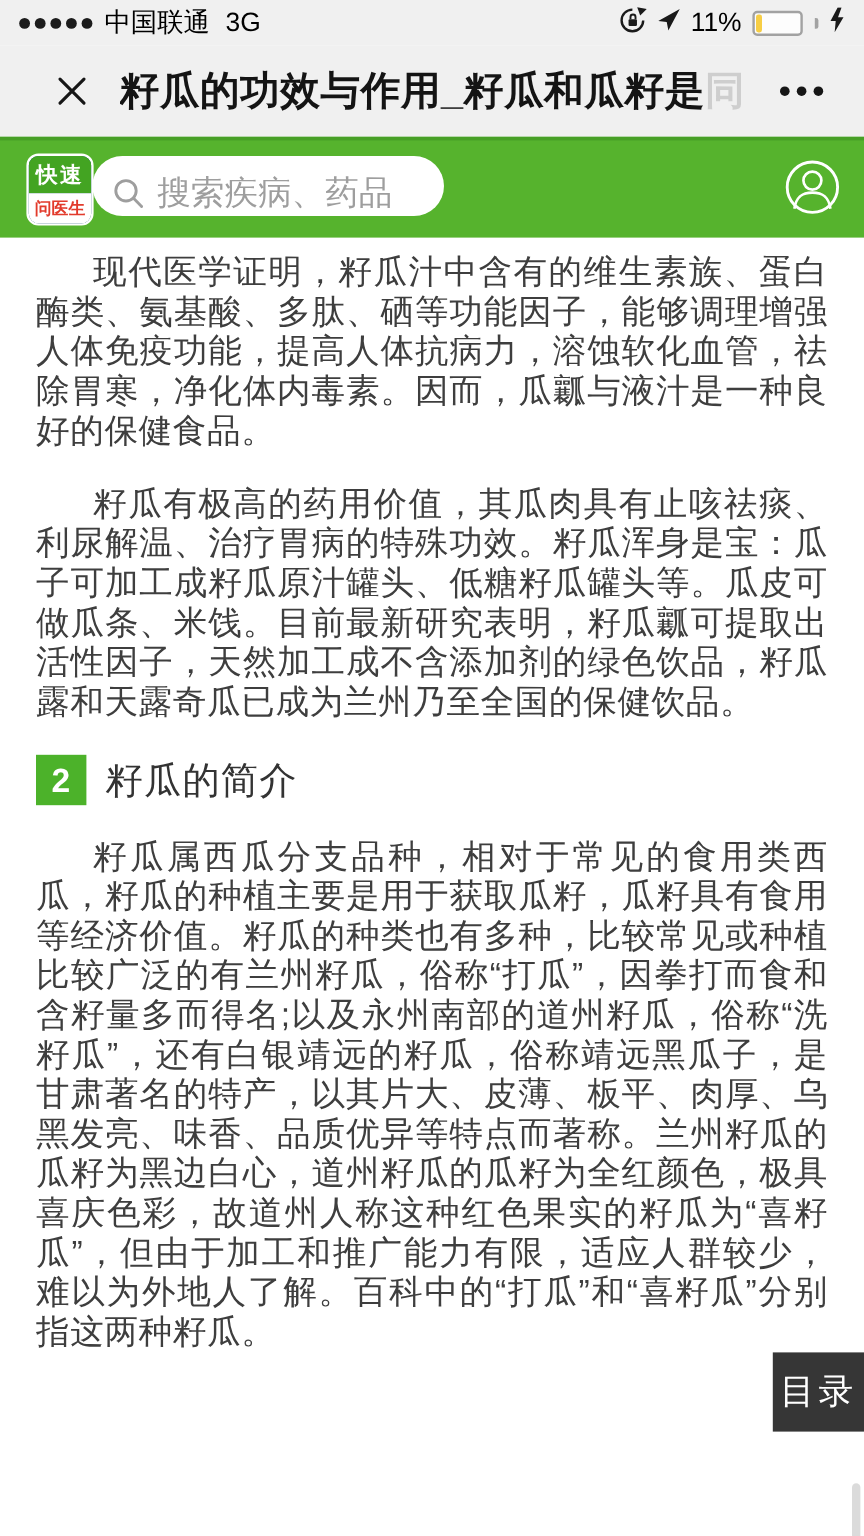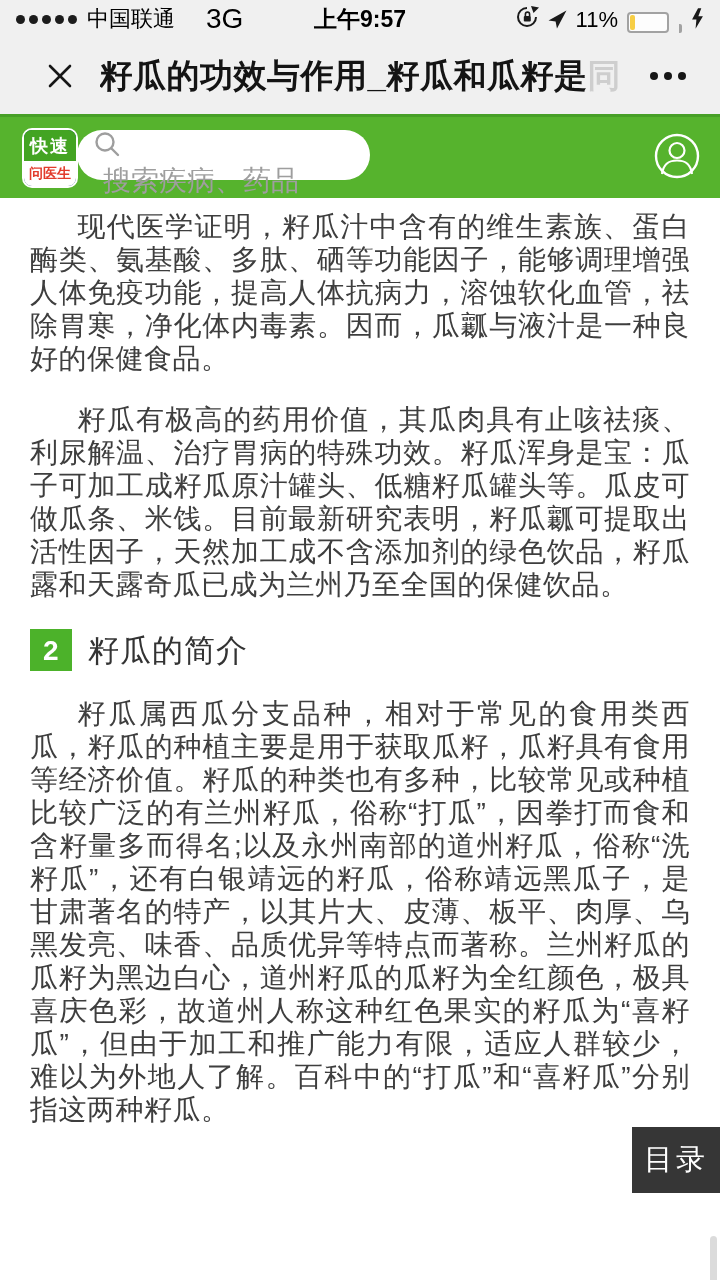--- a/index.html
+++ b/index.html
@@ -10,23 +10,23 @@
   }
   
   .statusbar{
     height:38px;background:#f0f0f0;display:flex;align-items:center;
     padding:0 16px;position:relative;box-sizing:border-box;
   }
   .sb-left{display:flex;align-items:center;gap:7px;z-index:2;}
   .sig-dots{display:flex;gap:4px;align-items:center;}
   .sig-dots i{width:9px;height:9px;border-radius:50%;background:#1c1c1c;display:block;}
   .sb-carrier{font-size:22px;color:#000;margin-left:3px;text-align:center;}
-  .sb-net{font-size:28px;color:#000;margin-left:24px;}
+  .sb-net{font-size:22px;color:#000;margin-left:6px;}
   .sb-time{position:absolute;left:0;right:0;text-align:center;font-size:23px;font-weight:bold;color:#000;z-index:1;}
-  .sb-right{margin-left:auto;display:flex;align-items:flex-end;gap:9px;z-index:2;}
+  .sb-right{margin-left:auto;display:flex;align-items:center;gap:9px;z-index:2;}
   .sb-pct{font-size:22px;color:#000;}
   .batt{width:42px;height:21px;border:2px solid #a2a2a2;border-radius:4px;position:relative;box-sizing:border-box;background:#fdfdfd;}
   .batt-fill{position:absolute;left:1px;top:1px;bottom:1px;width:5px;background:#f7ce45;border-radius:2px;}
   .batt-nub{width:3px;height:9px;background:#a2a2a2;border-radius:0 2px 2px 0;margin-left:1px;}
   
   .navbar{height:76px;background:#f0f0f0;display:flex;align-items:center;position:relative;}
   .nav-close{position:absolute;left:44px;top:22px;width:32px;height:32px;cursor:pointer;}
   .nav-title-wrap{margin:0 auto;display:flex;align-items:flex-end;max-width:560px;overflow:hidden;white-space:nowrap;}
   .nav-title{font-size:33px;font-weight:bold;color:#141414;letter-spacing:0.5px;}
   .nav-title-fade{font-size:33px;font-weight:bold;color:#141414;opacity:0.15;}
@@ -39,39 +39,39 @@
     position:absolute;left:22px;top:14px;width:56px;height:60px;
     border:2px solid #fff;border-radius:10px;overflow:hidden;box-sizing:border-box;
     display:flex;flex-direction:column;cursor:pointer;background:#0c4a6e;
   }
   .logo-top{flex:1.25;background:#43a422;color:#fff;font-size:18px;font-weight:bold;
     display:flex;align-items:center;justify-content:center;letter-spacing:2px;}
   .logo-bottom{flex:1;background:#fff;color:#e23b2c;font-size:14px;font-weight:bold;
     display:flex;align-items:center;justify-content:center;text-align:center;}
   .searchpill{
     position:absolute;left:77px;top:16px;width:293px;height:50px;background:#fff;
-    border-radius:26px;display:flex;align-items:flex-start;padding-left:16px;box-sizing:border-box;cursor:text;flex-direction:column;
+    border-radius:26px;display:flex;align-items:flex-end;padding-left:16px;box-sizing:border-box;cursor:text;
   }
   .search-ph{font-size:28px;color:#9e9e9e;margin-left:10px;}
   .avatar-btn{position:absolute;right:20px;top:19px;width:46px;height:46px;cursor:pointer;}
   
   .content{
     padding:12px 30px 0;font-size:28px;line-height:33px;color:#3e3e3e;
     text-align:justify;letter-spacing:0.5px;
   }
   .content p{margin:0 0 28px;text-indent:1.7em;}
   .section-head{display:flex;align-items:center;margin:16px 0 26px;}
   .sec-badge{
     width:42px;height:42px;background:#4cb22a;color:#fff;font-size:28px;font-weight:bold;
     display:flex;align-items:center;justify-content:center;flex:0 0 auto;
   }
   .sec-title{margin-left:16px;font-size:31px;font-weight:normal;color:#333;letter-spacing:1px;}
   
   .toc-btn{
-    position:absolute;right:0;top:1127px;width:88px;height:66px;
+    position:absolute;right:0;top:1127px;width:76px;height:66px;
     background:rgba(24,24,24,0.87);color:#fff;font-size:29px;letter-spacing:3px;
     display:flex;align-items:center;justify-content:center;cursor:pointer;
   }
   .scroll-ind{position:absolute;right:3px;top:1236px;width:7px;height:60px;
     background:rgba(0,0,0,0.14);border-radius:4px;}
 </style>
 </head>
 <body>
 
 <div class="screen">
@@ -81,21 +81,20 @@
       <span class="sig-dots">
           <i></i>
           <i></i>
           <i></i>
           <i></i>
           <i></i>
         </span>
       <span class="sb-carrier">中国联通</span>
       <span class="sb-net">3G</span>
     </div>
-    <div class="sb-time">上午9:57</div>
     <div class="sb-right">
       <span>
         <svg width="24" height="24" viewBox="0 0 24 24">
           <path d="M12 3a9 9 0 1 0 9 9" fill="none" stroke="#1a1a1a" stroke-width="2"></path>
           <polygon points="16,1 24,2.5 18.5,8" fill="#1a1a1a"></polygon>
           <rect x="8.8" y="11" width="7" height="5.6" rx="1" fill="#1a1a1a"></rect>
           <path d="M10.4 11V9.2a2.1 2.1 0 0 1 4.2 0V11" fill="none" stroke="#1a1a1a" stroke-width="1.6"></path>
         </svg>
       </span>
       <span>

